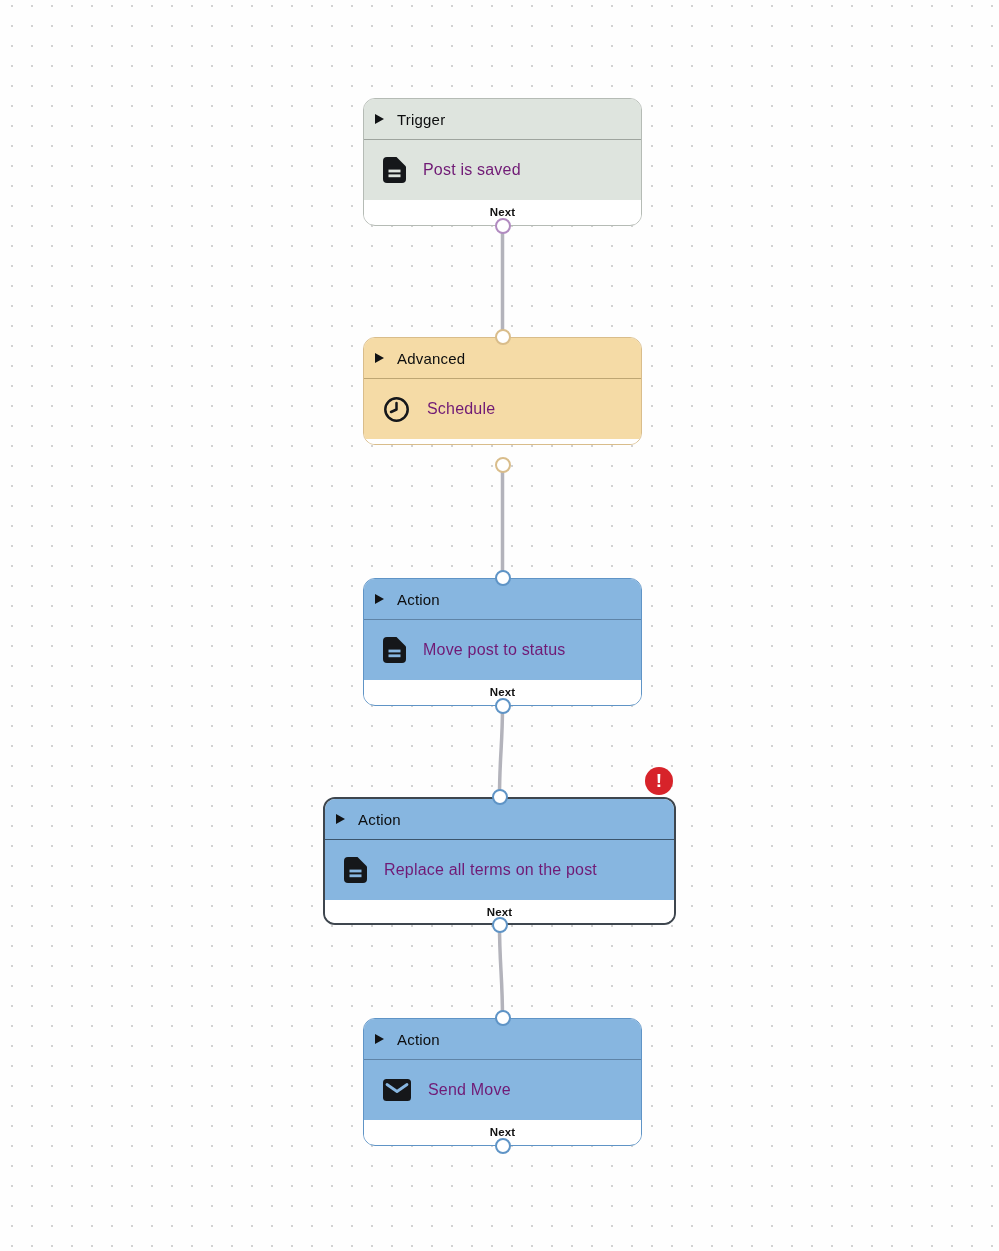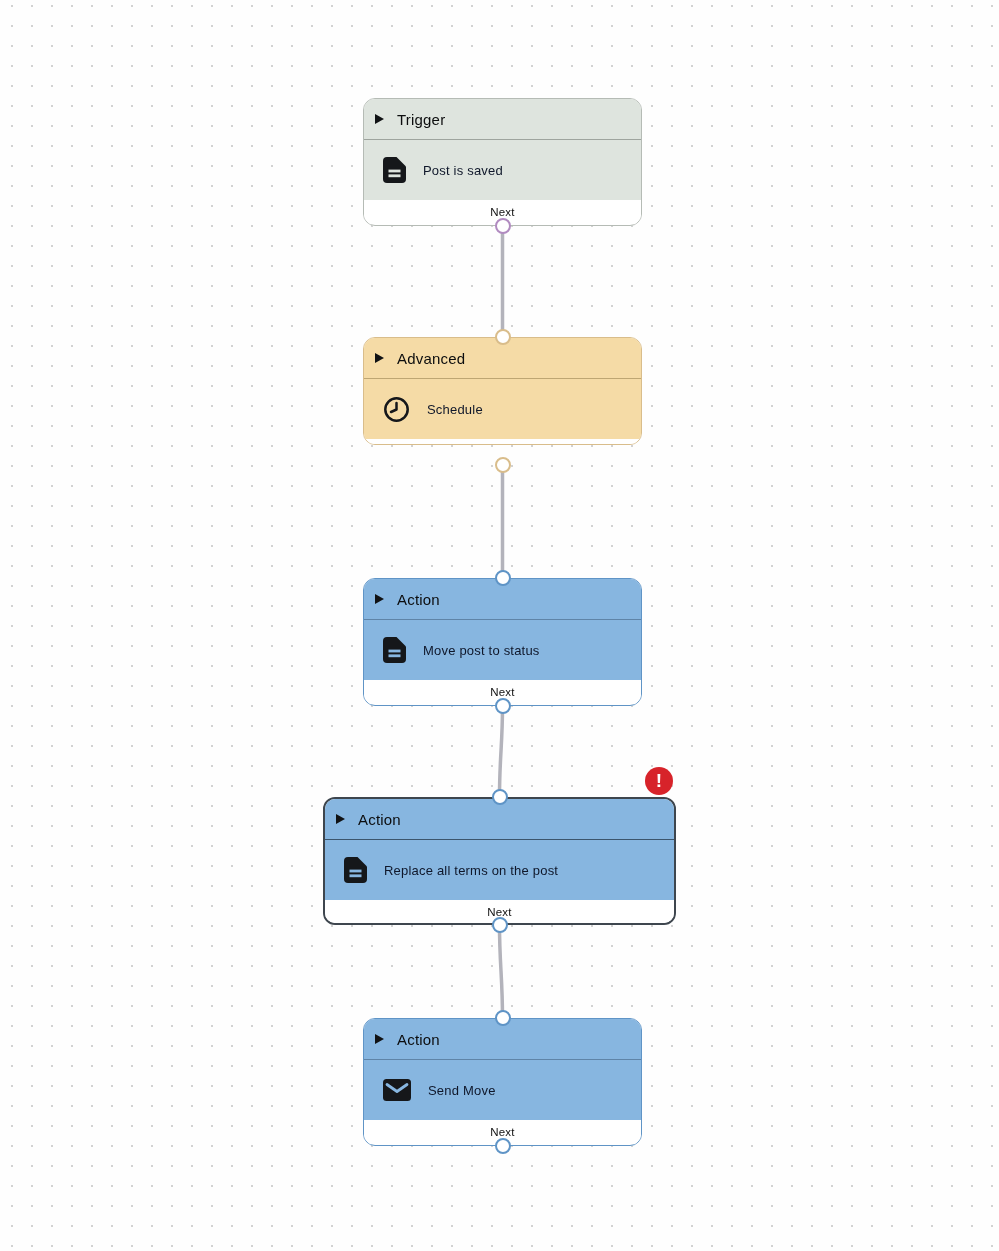--- a/index.html
+++ b/index.html
@@ -72,36 +72,37 @@
     align-items: center;
     padding-left: 19px;
     gap: 17px;
   }
   .trigger  .node-body { background: #dee4de; }
   .advanced .node-body { background: #f5dba6; }
   .action   .node-body { background: #87b6e0; align-items: center; }
 
   .body-icon { display: flex; align-items: center; }
   .node-title {
-    font-size: 13px;
-    color: #0f172a;
+    font-size: 16px;
+    color: #701a75;
     letter-spacing: 0.2px;
     white-space: nowrap;
   }
   .node-footer {
     height: 24px;
     background: #fff;
     display: flex;
     justify-content: center;
     align-items: center;
   }
   .next-label {
     font-size: 11.5px;
     color: #111;
     letter-spacing: 0.2px;
+    font-weight: bold;
   }
   .handle {
     position: absolute;
     width: 16px; height: 16px;
     border-radius: 50%;
     background: #fff;
     z-index: 3;
   }
   .handle.purple { border: 2.5px solid #b18bc0; }
   .handle.tan    { border: 2.5px solid #d9bd8b; }

